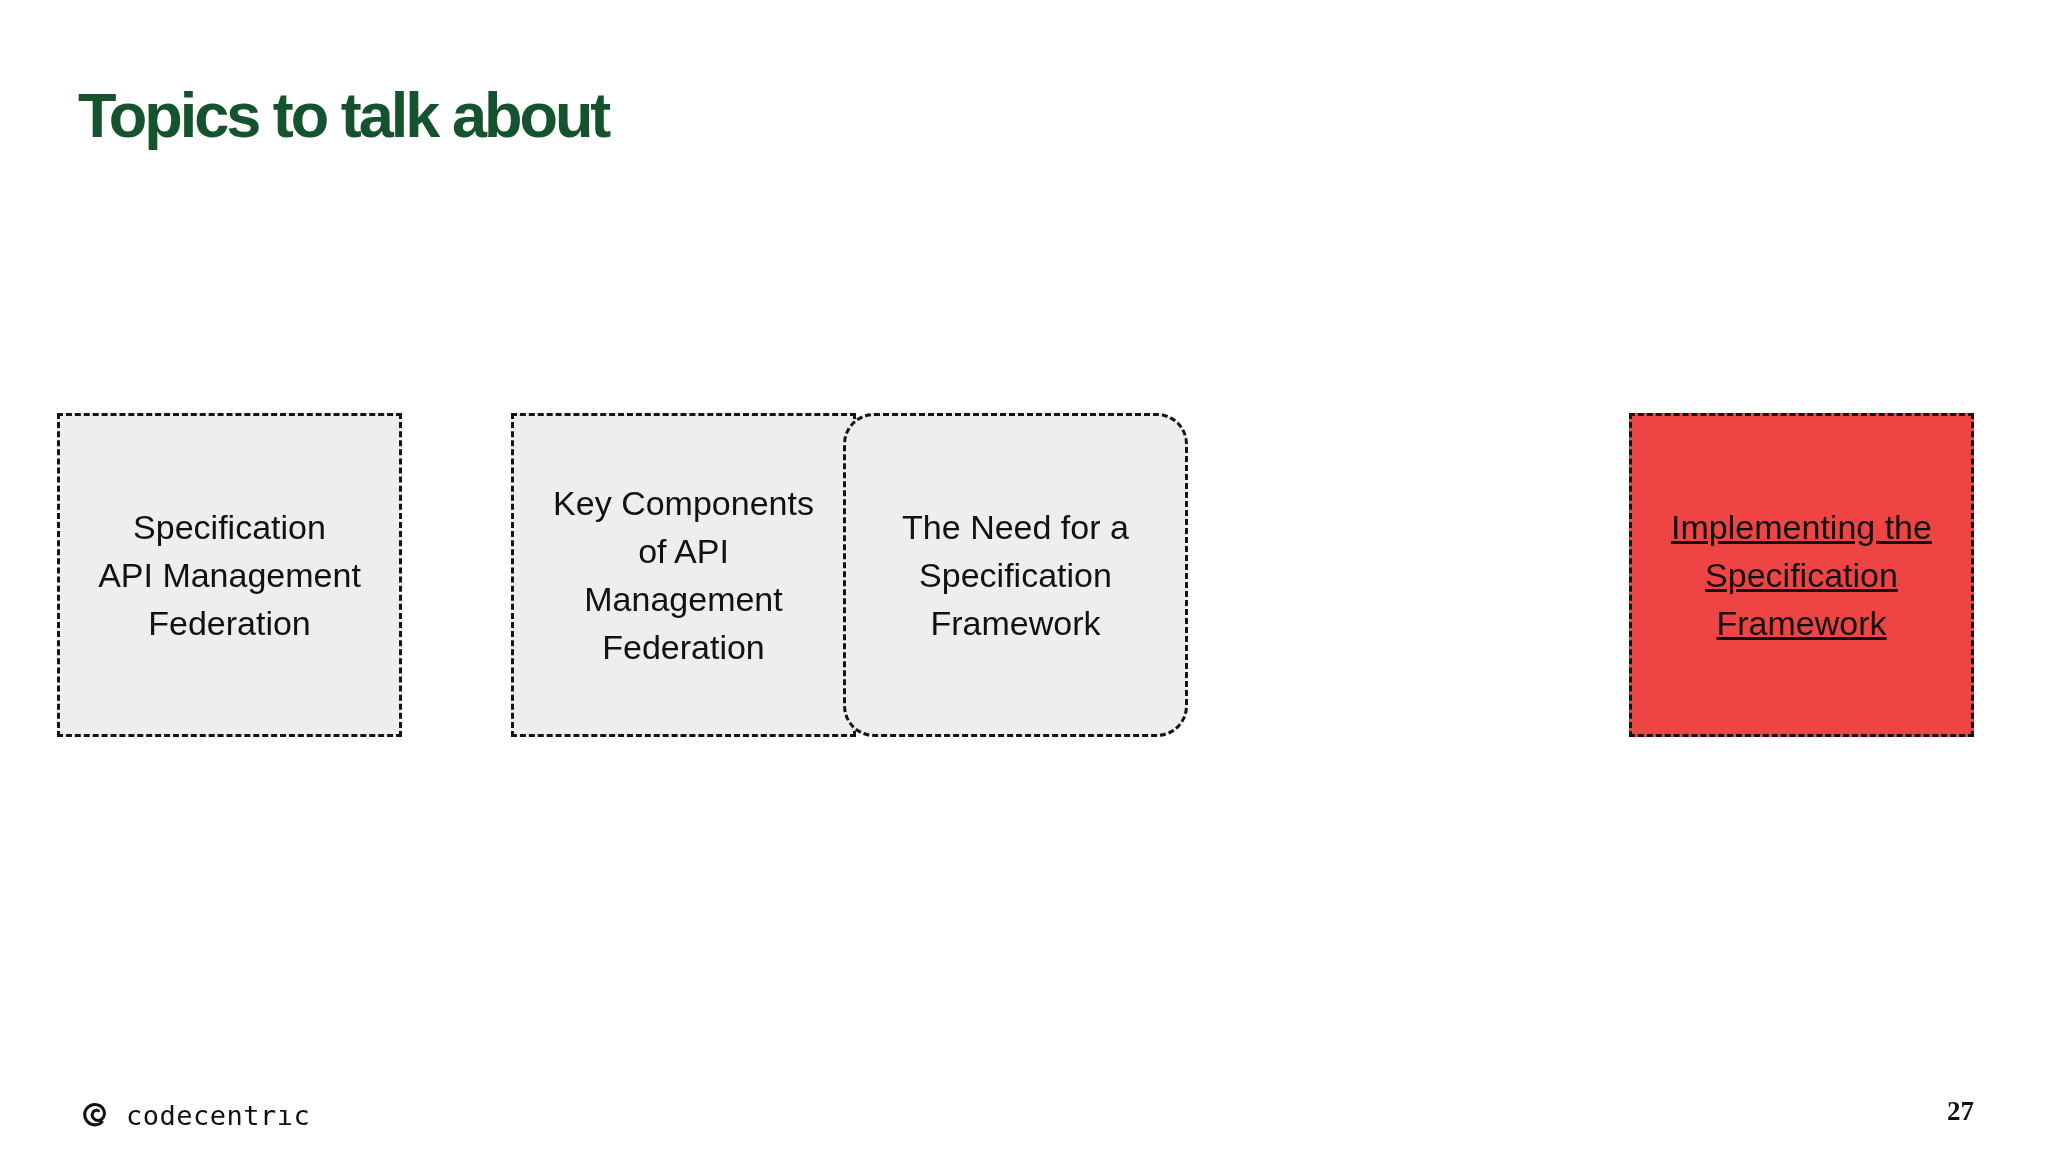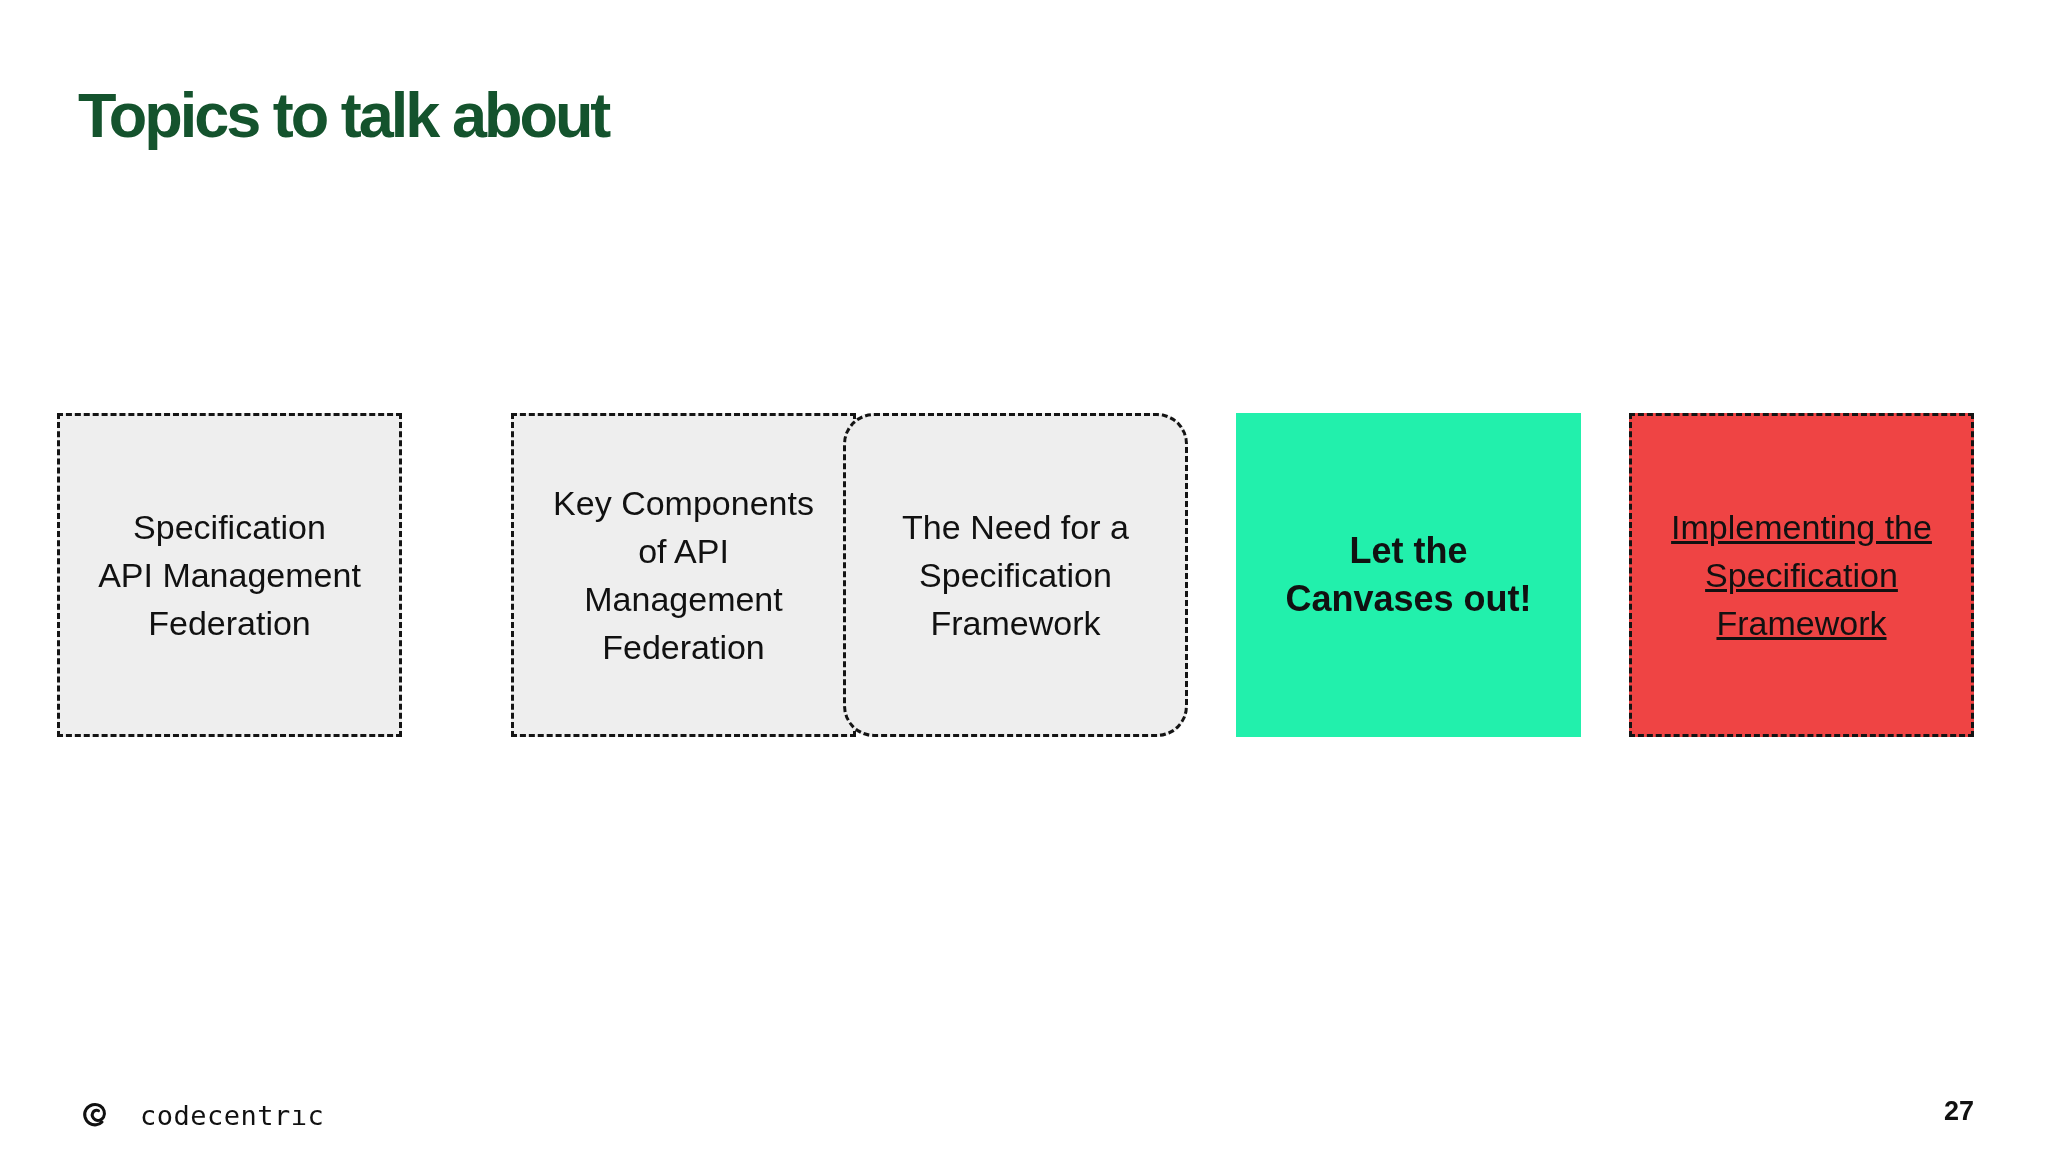--- a/index.html
+++ b/index.html
@@ -71,21 +71,21 @@
     font-size: 36px;
   }
 
   .footer-logo {
     position: absolute;
     left: 76px;
     top: 1094px;
     height: 42px;
     display: flex;
     align-items: center;
-    gap: 28px;
+    gap: 14px;
   }
   .logo-icon-wrap {
     width: 36px;
     height: 36px;
     display: flex;
     align-items: center;
     justify-content: center;
   }
   .logo-wordmark {
     font-family: "DejaVu Sans Mono", monospace;
@@ -95,20 +95,21 @@
     color: #111111;
   }
 
   .page-number {
     position: absolute;
     right: 74px;
     top: 1096px;
     font-size: 27px;
     font-weight: bold;
     color: #111111;
+    font-family: Liberation Serif, serif;
   }
 </style>
 </head>
 <body>
 
 <div>
 
   <h1 class="slide-title">Topics to talk about</h1>
 
   <div class="topics-row">
@@ -125,24 +126,20 @@
 Management
 Federation</span>
     </div>
 
     <div class="topic-card pos-3">
       <span class="topic-label">The Need for a
 Specification
 Framework</span>
     </div>
 
-    <div class="topic-card topic-card--highlight pos-4">
-      <span class="topic-label">Let the
-Canvases out!</span>
-    </div>
 
     <div class="topic-card topic-card--plain pos-5">
       <span class="topic-label">Implementing the
 Specification
 Framework</span>
     </div>
 
   </div>
 
   <div class="footer-logo">

